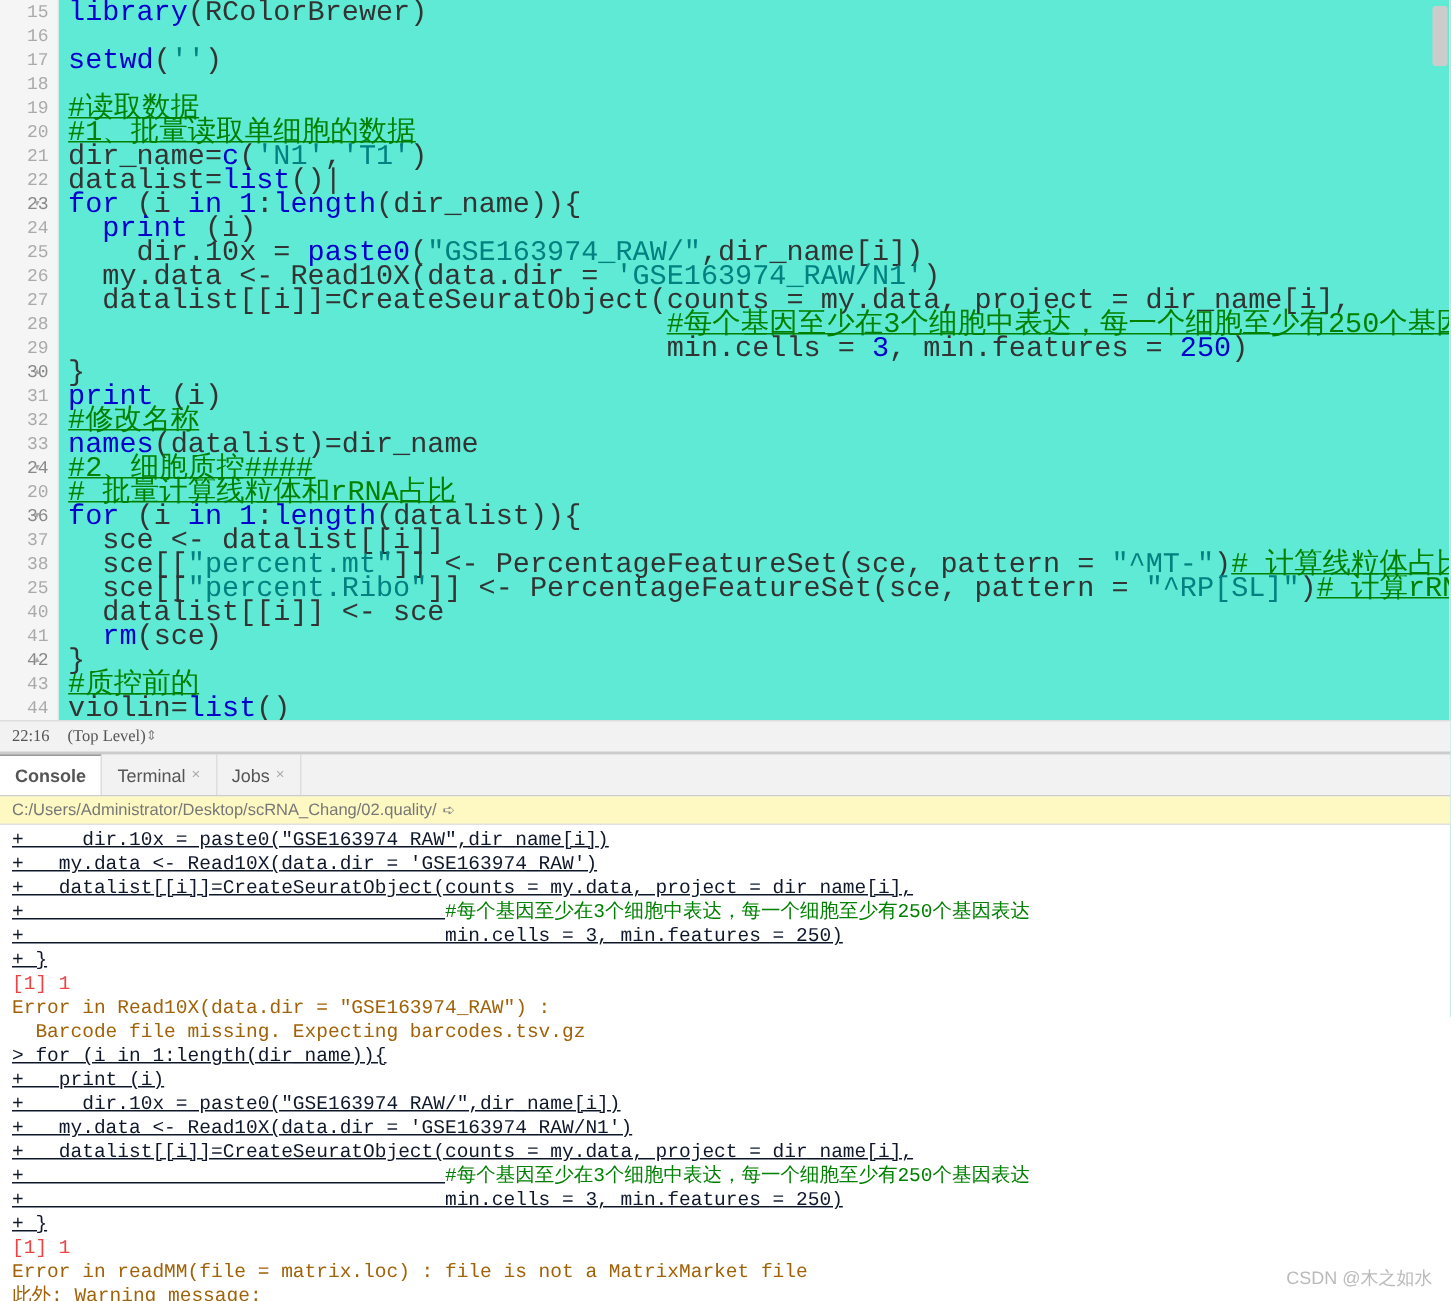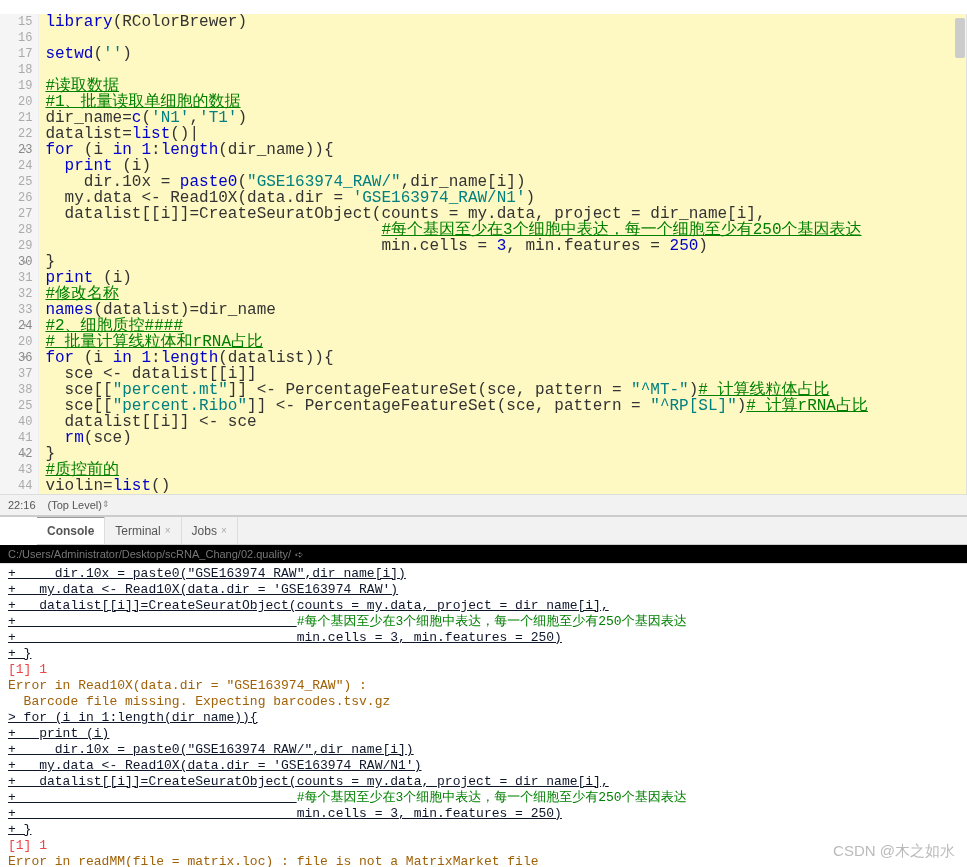--- a/index.html
+++ b/index.html
@@ -1,44 +1,44 @@
 <!DOCTYPE html>
 <html><head>
 <meta charset="utf-8">
 <style>
 * { margin: 0; padding: 0; box-sizing: border-box; }
 body { font-family: "Consolas", "Courier New", monospace; font-size: 13px; background: #fff; color: #333; width: 967px; }
 .editor-pane { border-bottom: 1px solid #ccc; }
-.code-area { display: flex; background: #fef9c3; height: 480px; overflow: hidden; border-right: 1px solid #e0e0e0; margin-top: 14px; }
+.code-area { display: flex; background: #5eead4; height: 480px; overflow: hidden; border-right: 1px solid #e0e0e0; }
 .gutter { background: #f5f5f5; text-align: right; padding: 0 6px 0 18px; color: #aaa; user-select: none; line-height: 16px; font-size: 12px; border-right: 1px solid #eee; }
 .gutter .ln { height: 16px; }
 .gutter .fold { color: #888; position: relative; }
 .gutter .fold::after { content: "▾"; position: absolute; left: 4px; font-size: 9px; color: #aaa; }
 .gutter .foldup::after { content: "▴"; }
-.code-lines { flex: 1; padding-left: 6px; line-height: 16px; font-size: 16px; white-space: pre; overflow: hidden; }
+.code-lines { flex: 1; padding-left: 6px; line-height: 16px; font-size: 19px; white-space: pre; overflow: hidden; }
 .code-lines .cl { height: 16px; }
 .kw-blue { color: #0000cc; }
 .kw-green { color: #008000; text-decoration: underline; }
 .str { color: #008080; }
 .num { color: #0000cc; }
-.status-bar { display: flex; align-items: center; background: #f2f2f2; border-top: 1px solid #ddd; border-bottom: 1px solid #ccc; padding: 2px 8px; font-size: 11px; color: #555; font-family: Liberation Sans, sans-serif; height: 22px; }
+.status-bar { display: flex; align-items: center; background: #f2f2f2; border-top: 1px solid #ddd; border-bottom: 1px solid #ccc; padding: 2px 8px; font-size: 11px; color: #555; font-family: Liberation Serif, serif; height: 22px; }
 .status-pos { margin-right: 12px; }
 .scope-sel { display: flex; align-items: flex-start; gap: 0; }
 .scope-sel .updn { font-size: 9px; color: #888; }
-.console-tabs { display: flex; background: #f2f2f2; border-bottom: 1px solid #ccc; font-family: Arial, sans-serif; font-size: 12px; margin-left: 37px; }
+.console-tabs { display: flex; background: #f2f2f2; border-bottom: 1px solid #ccc; font-family: Arial, sans-serif; font-size: 12px; }
 .console-tabs .tab { padding: 6px 10px; color: #555; cursor: pointer; border-right: 1px solid #ddd; display: flex; align-items: center; gap: 4px; }
 .console-tabs .tab.active { background: #fff; font-weight: bold; border-top: 2px solid #999; margin-top: -1px; }
 .console-tabs .close { color: #aaa; font-size: 10px; }
-.console-path { background: #000000; border-bottom: 1px solid #e0e0e0; padding: 3px 8px; font-size: 11px; color: #777; font-family: Arial, sans-serif; display: flex; align-items: center; gap: 4px; }
+.console-path { background: #fef9c3; border-bottom: 1px solid #e0e0e0; padding: 3px 8px; font-size: 11px; color: #777; font-family: Arial, sans-serif; display: flex; align-items: center; gap: 4px; }
 .console-out { padding: 2px 8px; line-height: 16px; font-size: 13px; white-space: pre; }
 .c-blue { color: #0f172a; text-decoration: underline; }
 .c-red { color: #a16207; }
 .c-green { color: #008000; }
 .c-black { color: #ef4444; }
-.watermark { position: fixed; bottom: 6px; right: 12px; color: #bbb; font-family: Arial, sans-serif; font-size: 15px; }
+.watermark { position: fixed; bottom: 6px; right: 12px; color: #bbb; font-family: Arial, sans-serif; font-size: 12px; }
 .scroll-ind { position: absolute; right: 2px; top: 4px; width: 10px; height: 40px; background: #ccc; border-radius: 2px; }
 .editor-wrap { position: relative; }
 .arrow-icon { font-size: 10px; color: #888; }
 </style>
 </head>
 <body>
 
 <div class="editor-pane editor-wrap">
   <div class="code-area">
     <div class="gutter" id="gutter">

